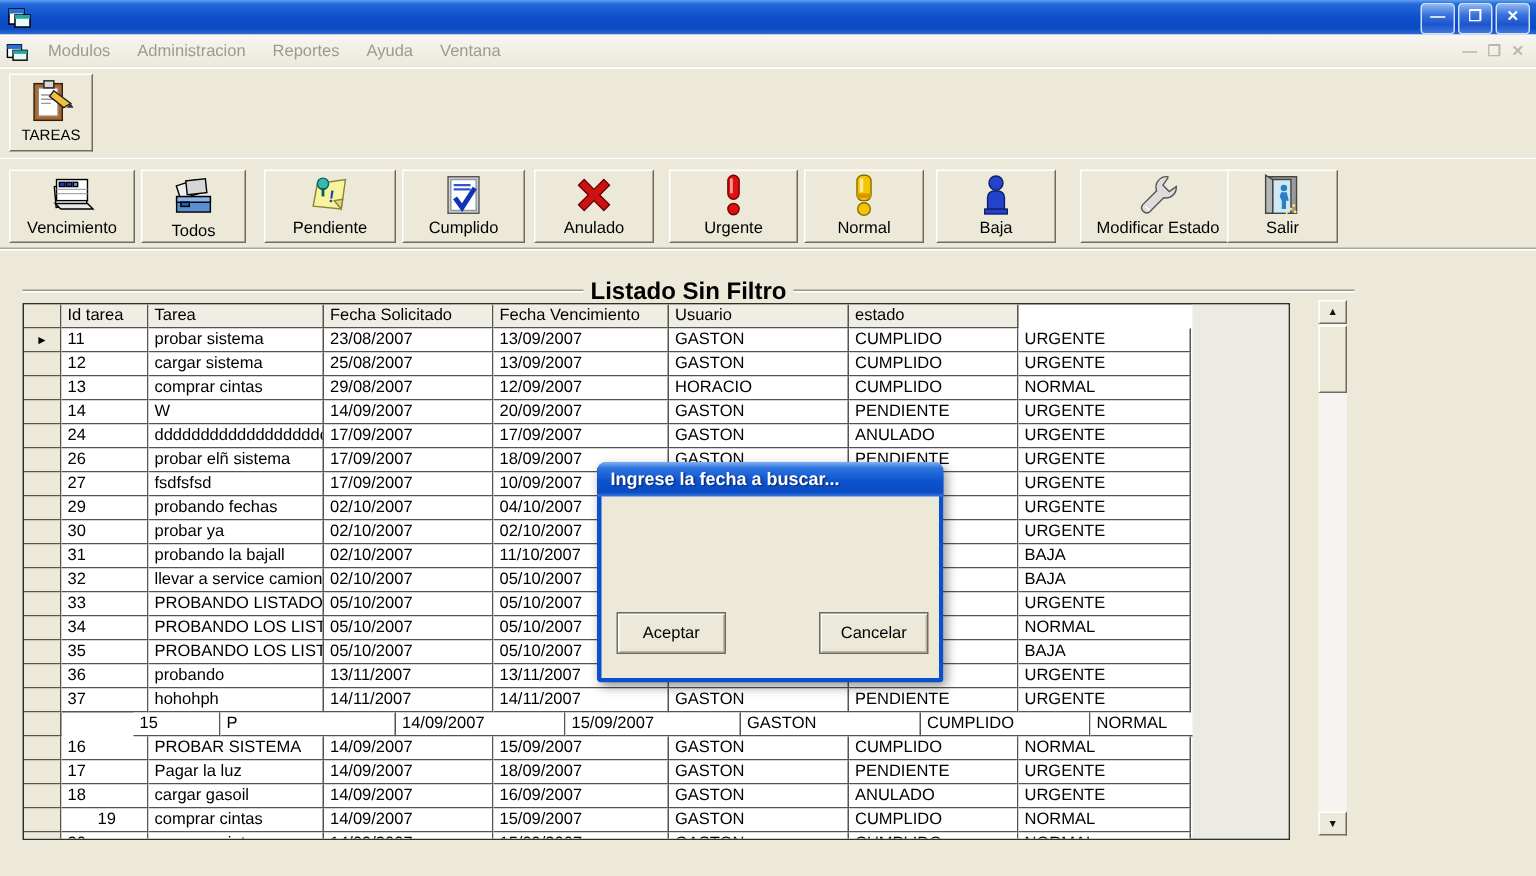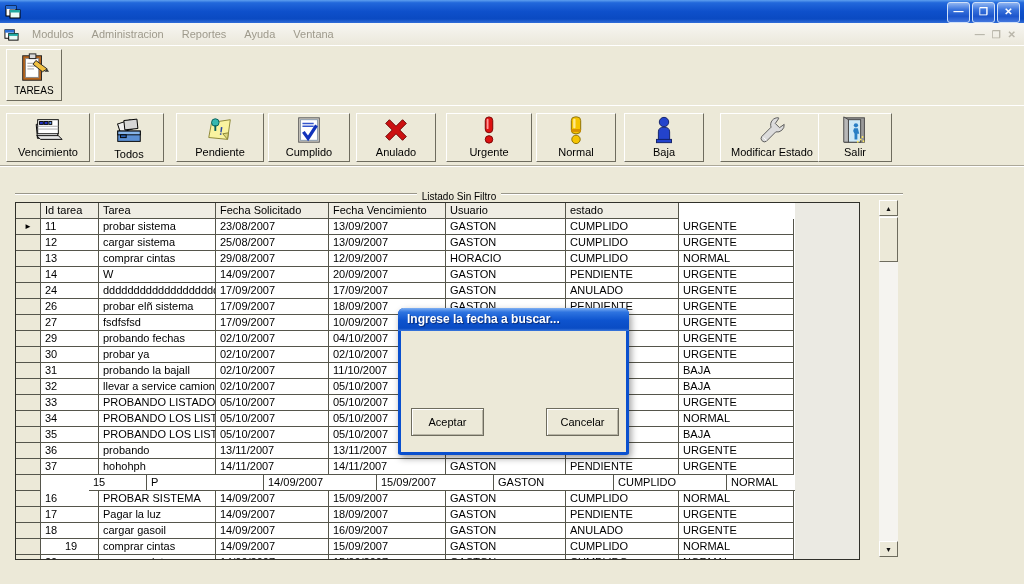--- a/index.html
+++ b/index.html
@@ -36,21 +36,21 @@
     border-top:1px solid #fff;border-bottom:1px solid #aca899;box-shadow:0 1px 0 #fff;}
   .fbtn{position:absolute;top:7px;height:49px;background:#ECE9D8;
     border:1px solid;border-color:#fff #6e6c5e #6e6c5e #fff;box-sizing:border-box;
     display:flex;flex-direction:column;align-items:center;padding-top:1px;}
   .ficon{width:30px;height:30px;}
   .flabel{font-size:11px;color:#000;margin-top:1px;white-space:nowrap;}
   
   .frameline{position:absolute;left:15px;top:193px;width:888px;height:0;
     border-top:1px solid #9a978a;box-shadow:0 1px 0 #fff;}
   .framecap{position:absolute;left:15px;top:186px;width:888px;text-align:center;}
-  .framecap span{display:inline-block;background:#ECE9D8;padding:0 5px;font-size:10px;color:#000;}
+  .framecap span{display:inline-block;background:#ECE9D8;padding:0 5px;font-size:16px;color:#000;font-weight:bold;}
   
   .grid{position:absolute;left:15px;top:202px;width:843px;height:356px;background:#fff;
     border:1px solid #30302a;box-sizing:content-box;overflow:hidden;}
   .grow{display:flex;height:16px;}
   .gcell{box-sizing:border-box;height:16px;border-right:1px solid #55554b;border-bottom:1px solid #55554b;
     font-size:11px;line-height:14px;padding-left:4px;white-space:nowrap;overflow:hidden;color:#000;background:#fff;}
   .ghead .gcell{background:#EFEDE4;}
   .gsel{background:#ECE9D8 !important;padding-left:0;text-align:center;font-size:8px;line-height:15px;}
   .gfill{position:absolute;left:779px;top:0;bottom:0;right:0;background:#EBEAE3;}
   

